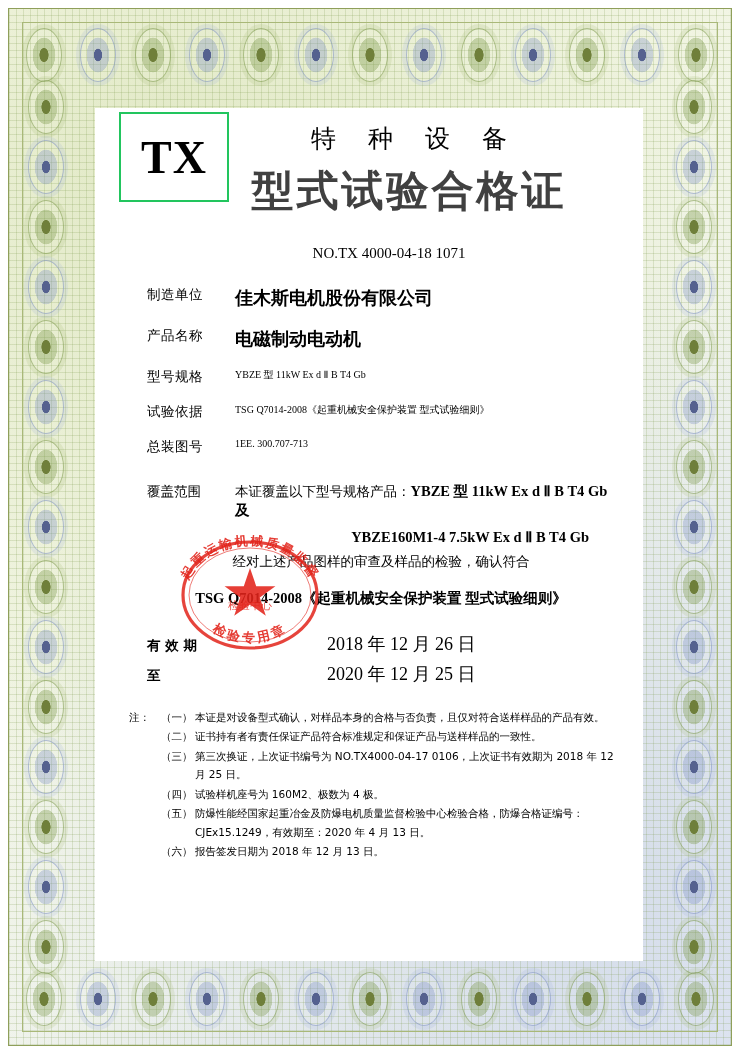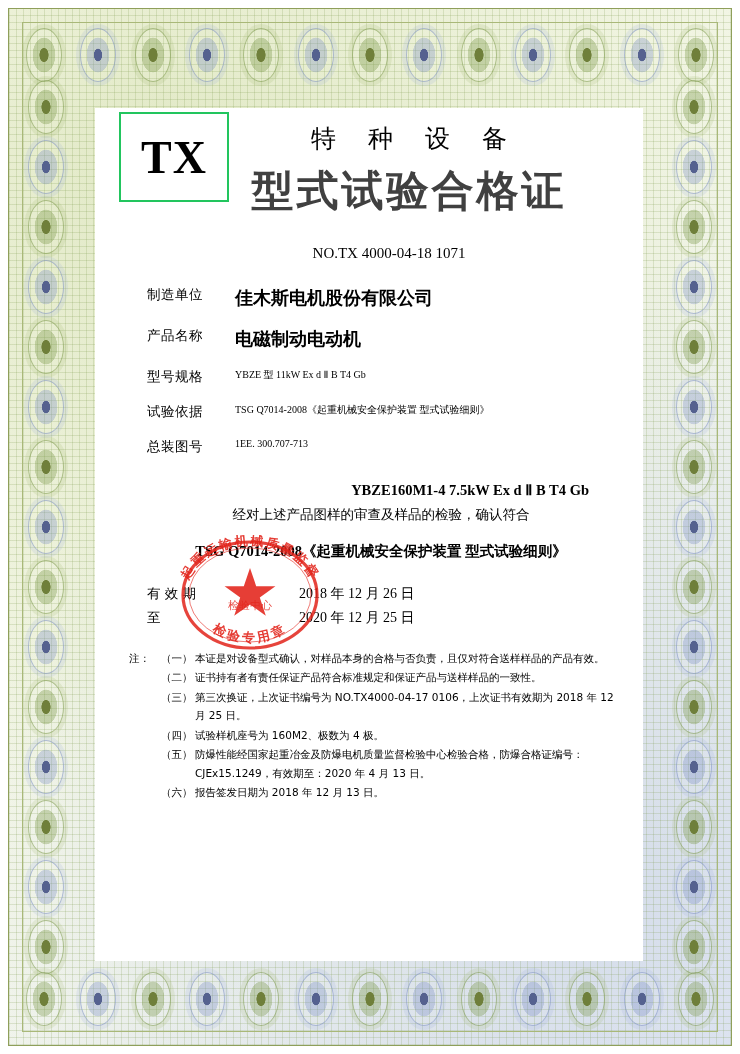--- a/index.html
+++ b/index.html
@@ -230,25 +230,26 @@
   .validity-row {
     display: flex;
     align-items: baseline;
     font-size: 14px;
     margin-bottom: 6px;
   }
   .validity-label {
     font-family: "DejaVu Sans", sans-serif;
     font-size: 13.5px;
     flex: 0 0 100px;
+    font-weight: bold;
   }
   .validity-value {
     font-family: "Liberation Serif", serif;
-    font-size: 14px;
-    margin-left: 52px;
+    font-size: 18px;
+    margin-left: 80px;
   }
 
   .issuer {
     text-align: center;
     margin-top: 28px;
     font-family: "DejaVu Sans", sans-serif;
     font-size: 21px;
     font-weight: bold;
     letter-spacing: 1px;
     color: #000;
@@ -403,20 +404,26 @@
           <div class="field-label">试验依据</div>
           <div class="field-value">TSG Q7014-2008《起重机械安全保护装置 型式试验细则》</div>
         </div>
         <div class="field-row">
           <div class="field-label">总装图号</div>
           <div class="field-value">1EE. 300.707-713</div>
         </div>
       </div>
 
       <div class="coverage">
+        <div class="coverage-line1">
+          <div class="coverage-label">覆盖范围</div>
+          <div class="coverage-text">
+            <span>本证覆盖以下型号规格产品：</span><b>YBZE 型 11kW Ex d Ⅱ B T4 Gb 及</b>
+          </div>
+        </div>
         <div class="coverage-line2">YBZE160M1-4 7.5kW Ex d Ⅱ B T4 Gb</div>
       </div>
 
       <div class="confirm">经对上述产品图样的审查及样品的检验，确认符合</div>
       <div class="confirm2">TSG  Q7014-2008《起重机械安全保护装置 型式试验细则》</div>
 
       <div class="validity">
         <div class="validity-row">
           <div class="validity-label">有 效 期</div>
           <div class="validity-value">2018 年 12 月 26 日</div>

